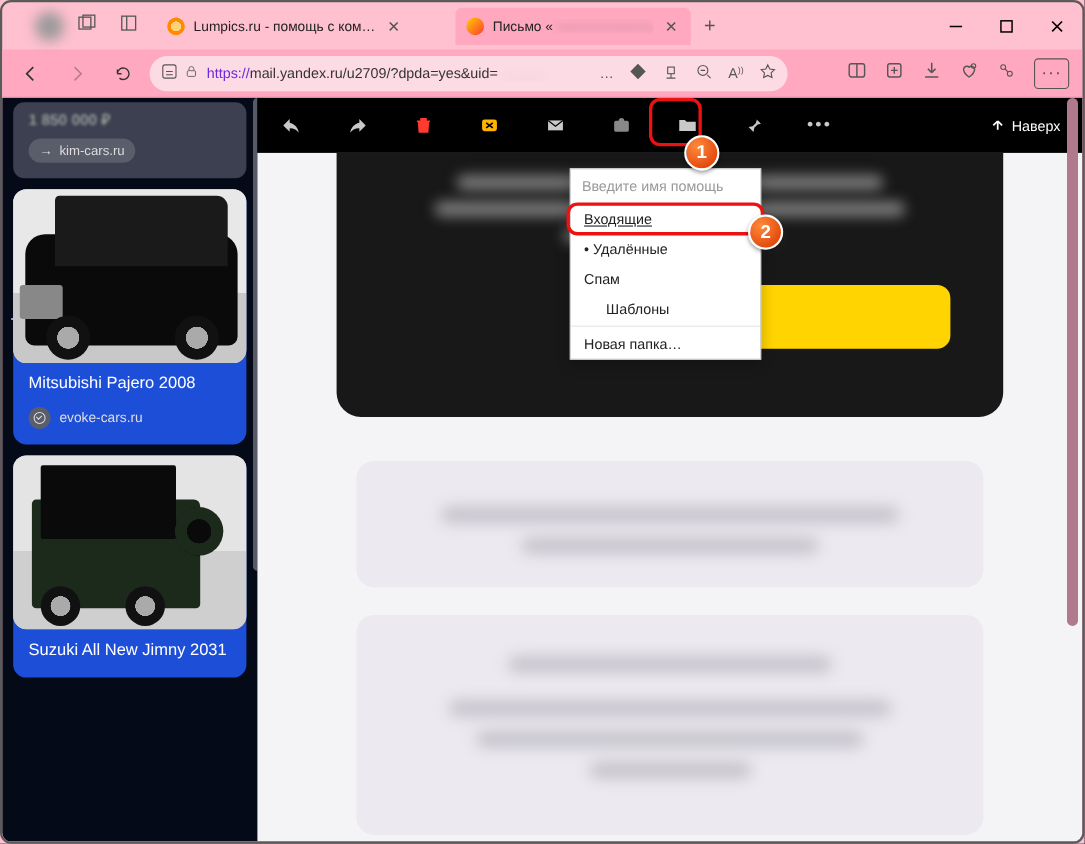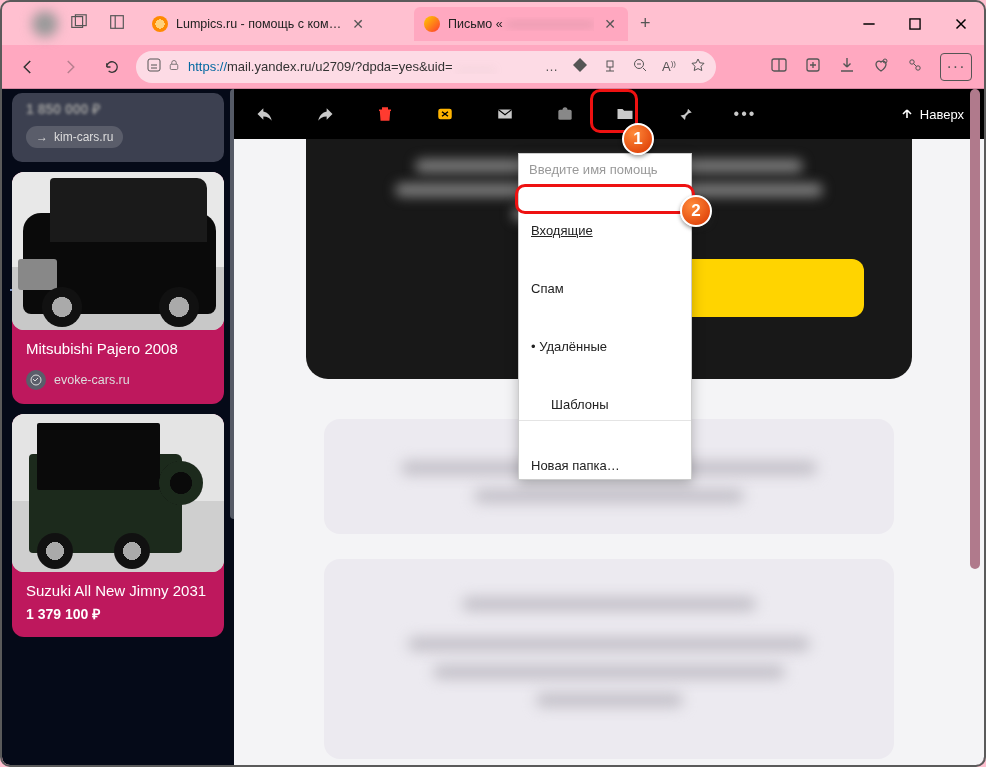--- a/index.html
+++ b/index.html
@@ -23,36 +23,36 @@
 .newtab { width: 30px; height: 30px; display: flex; align-items: center; justify-content: center; font-size: 18px; color: #555; }
 .blurred-blob { width: 26px; height: 26px; border-radius: 50%; background: #999; filter: blur(6px); margin-right: 10px; }
 
 
 .addr-row { height: 44px; background: #ffa8c0; display: flex; align-items: center; padding: 0 8px; gap: 6px; border-bottom: 1px solid #d588a0; }
 .nav-btn { width: 36px; height: 36px; display: flex; align-items: center; justify-content: center; color: #333; border-radius: 6px; }
 .nav-btn svg { width: 18px; height: 18px; }
 .addr-field { flex: 1; height: 32px; background: #fddbe5; border-radius: 16px; display: flex; align-items: center; padding: 0 10px; gap: 8px; font-size: 13px; color: #333; max-width: 580px; }
 .addr-field .lock { width: 14px; }
 .addr-text { flex: 1; white-space: nowrap; overflow: hidden; }
-.addr-text .grey { color: #0369a1; }
+.addr-text .grey { color: #6d28d9; }
 .addr-tail { filter: blur(4px); color: #999; margin-left: 4px; }
 .addr-icons { display: flex; gap: 14px; align-items: center; color: #555; }
 .addr-icons.right { margin-left: auto; gap: 16px; padding-right: 4px; }
 .more-box { width: 32px; height: 28px; border: 1.5px solid #555; border-radius: 4px; display: flex; align-items: center; justify-content: center; font-size: 16px; letter-spacing: 1px; }
 
 
 .content { position: absolute; top: 87px; left: 0; right: 0; bottom: 0; background: #050a18; display: flex; overflow: hidden; border-radius: 0 0 8px 8px; }
 .star { position: absolute; width: 2px; height: 2px; background: #aac4ff; border-radius: 50%; }
 
 
 .sidebar { width: 232px; padding: 4px 10px 10px 10px; display: flex; flex-direction: column; gap: 10px; overflow: hidden; position: relative; }
 .truncated-card { background: #3c4050; border-radius: 10px; padding: 6px 14px 14px; color: #fff; }
 .truncated-price { color: #999; font-size: 14px; filter: blur(1.5px); font-weight: 600; }
 .site-chip { display: inline-flex; align-items: center; gap: 6px; padding: 4px 10px; border-radius: 14px; background: #5a5d6a; color: #ddd; font-size: 12px; margin-top: 8px; }
-.ad-card { background: #be185d; border-radius: 12px; padding: 0 0 14px; color: #fff; position: relative; }
+.ad-card { background: #1d4ed8; border-radius: 12px; padding: 0 0 14px; color: #fff; position: relative; }
 .ad-label { position: absolute; top: 4px; left: 8px; background: rgba(0,0,0,.55); color: #fff; font-size: 9px; padding: 2px 6px; border-radius: 3px; letter-spacing: 0.3px; }
 .ad-opts { position: absolute; top: 6px; right: 8px; width: 22px; height: 22px; border-radius: 50%; background: rgba(120,120,120,.7); color: #ddd; display: flex; align-items: center; justify-content: center; font-size: 14px; }
 .ad-photo { height: 158px; border-radius: 12px 12px 12px 12px; background: #ddd; position: relative; overflow: hidden; }
 .ad-photo.jimny { height: 158px; }
 .ad-info { padding: 10px 14px 0; }
 .ad-title { font-size: 15px; line-height: 1.2; margin-bottom: 2px; }
 .ad-price { font-weight: 700; font-size: 14px; margin-top: 4px; }
 .ad-site { display: flex; align-items: center; gap: 8px; margin-top: 12px; padding: 0 14px; color: #ddd; font-size: 12.5px; }
 .ad-site .fav { width: 20px; height: 20px; border-radius: 50%; background: #5a5d6a; display: flex; align-items: center; justify-content: center; overflow: hidden; }
 
@@ -79,21 +79,21 @@
 .mail-body { position: absolute; top: 50px; left: 0; right: 0; bottom: 0; background: linear-gradient(#f4f4f6, #f4f4f6); overflow: hidden; }
 .dark-block { position: absolute; top: -60px; left: 72px; right: 72px; height: 300px; background: #181818; border-radius: 0 0 22px 22px; }
 .dark-text-line { height: 14px; background: #7a7a7a; border-radius: 7px; filter: blur(6px); margin: 10px auto; }
 .yellow-btn { position: absolute; left: 230px; right: 48px; top: 180px; height: 58px; background: #ffd400; border-radius: 12px; }
 .grey-para { position: absolute; background: #eceaf0; border-radius: 16px; }
 .grey-para .bl { height: 14px; background: #c2bfc7; border-radius: 7px; filter: blur(7px); margin: 14px auto; }
 
 
 .folder-menu { position: absolute; top: 68px; left: 284px; width: 174px; background: #fff; border: 1px solid #ccc; box-shadow: 0 4px 12px rgba(0,0,0,.25); font-size: 13px; color: #222; }
 .folder-input { padding: 8px 10px; color: #999; border-bottom: 1px solid #e4e4e4; }
-.folder-item { padding: 6px 12px; cursor: pointer; margin-top: 31px; }
+.folder-item { padding: 6px 12px; cursor: pointer; }
 .folder-item.indent { padding-left: 32px; }
 .folder-item.bullet::before { content: "• "; }
 .folder-sep { border-top: 1px solid #e4e4e4; margin: 2px 0; }
 .inbox-highlight { position: absolute; border: 3px solid #e11; border-radius: 10px; left: -4px; right: -4px; top: 30px; height: 30px; }
 .folder-item.inbox span { text-decoration: underline; }
 
 
 .step-badge { position: absolute; width: 32px; height: 32px; border-radius: 50%; background: radial-gradient(circle at 35% 30%, #ff8a3a, #d93400); border: 2px solid #fff; box-shadow: 0 2px 4px rgba(0,0,0,.4); color: #fff; font-weight: 700; font-size: 17px; display: flex; align-items: center; justify-content: center; }
 
 
@@ -264,21 +264,20 @@
       <div class="ad-photo jimny">
         <div class="car-bg" style="background:linear-gradient(#e4e4e4 0 55%,#cfcfcf 55% 100%)"></div>
         <div class="jimny-body"></div>
           <div class="jimny-window"></div>
           <div class="spare"></div>
         <div class="wheel" style="left:12%;width:36px;height:36px"></div>
           <div class="wheel" style="left:48%;width:36px;height:36px"></div>
       </div>
       <div class="ad-info">
         <div class="ad-title">Suzuki All New Jimny 2031</div>
-        <div class="ad-price">1 379 100 ₽</div>
       </div>
     </div>
     <div class="vscroll-thumb-dark" style="left:auto;right:-4px"></div>
   </div>
 
   <div class="main">
     <div class="mail-toolbar">
       <div class="tbtn">
           <svg viewBox="0 0 24 24" width="20" height="20">
             <path d="M10 5L3 12l7 7v-4c5 0 8 2 10 5-1-6-5-10-10-11V5z" fill="#c9c9c9"></path>
@@ -355,22 +354,22 @@
             <div class="bl" style="width:72%"></div>
             <div class="bl" style="width:30%"></div>
           </div>
       </div>
     </div>
 
     <div class="folder-menu" style="top:64px">
       <div class="inbox-highlight"></div>
       <div class="folder-input">Введите имя помощь</div>
       <div class="folder-item inbox"><span>Входящие</span></div>
+      <div class="folder-item bullet">Удалённые</div>
       <div class="folder-item">Спам</div>
-      <div class="folder-item bullet">Удалённые</div>
       <div class="folder-item indent">Шаблоны</div>
       <div class="folder-sep"></div>
       <div class="folder-item">Новая папка…</div>
     </div>
 
     <div class="step-badge" style="top:34px;left:388px">1</div>
     <div class="step-badge" style="top:106px;left:446px">2</div>
   </div>
 </div>
 

